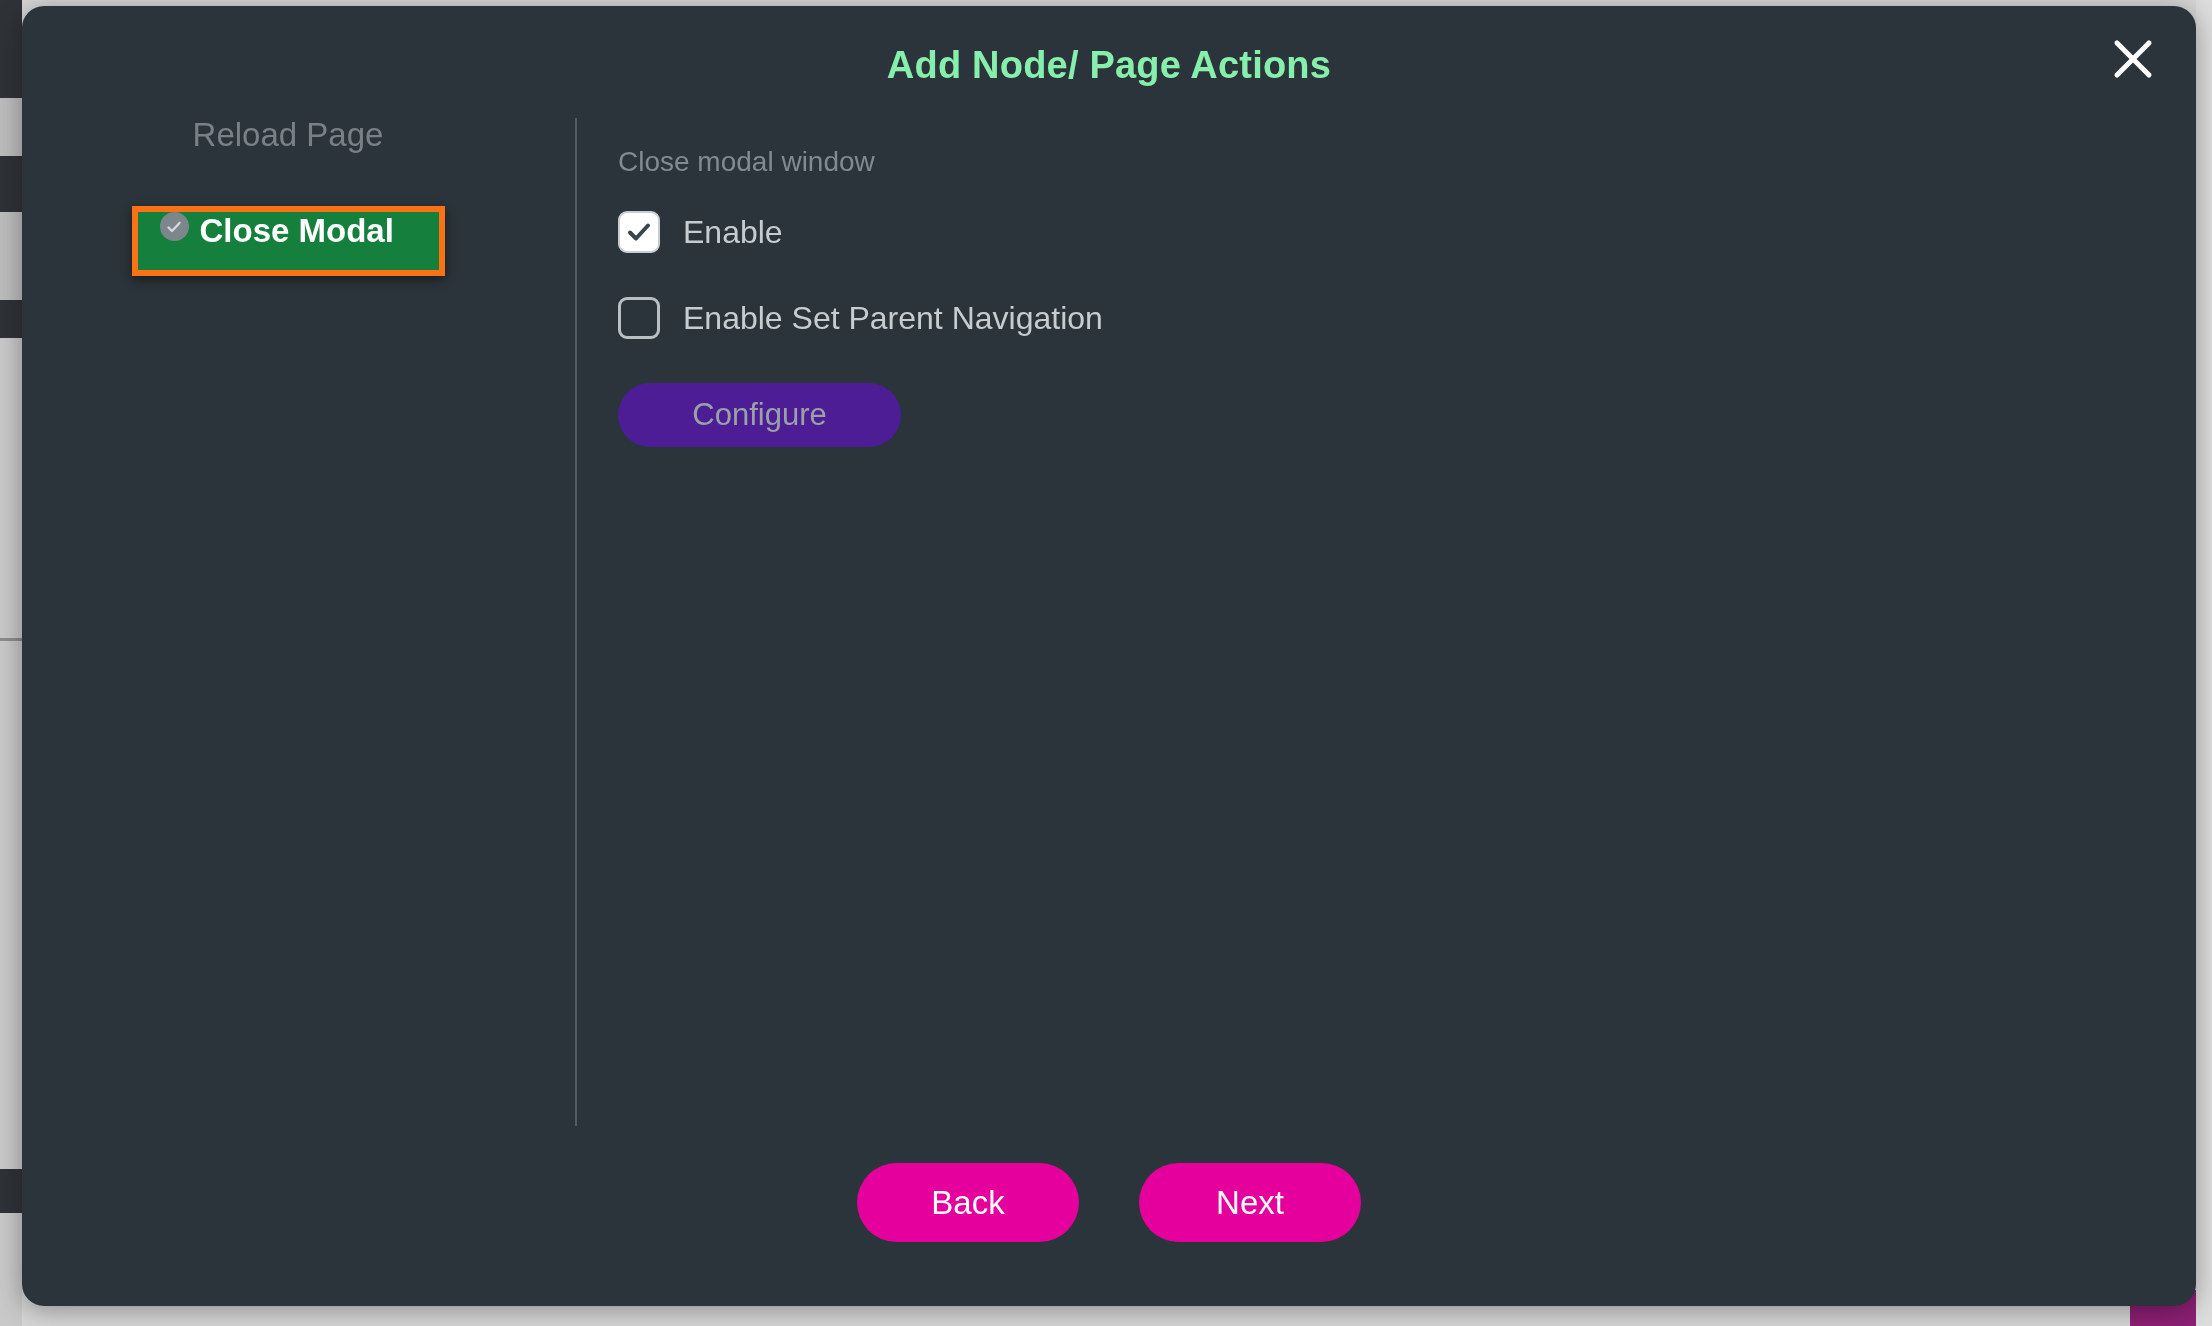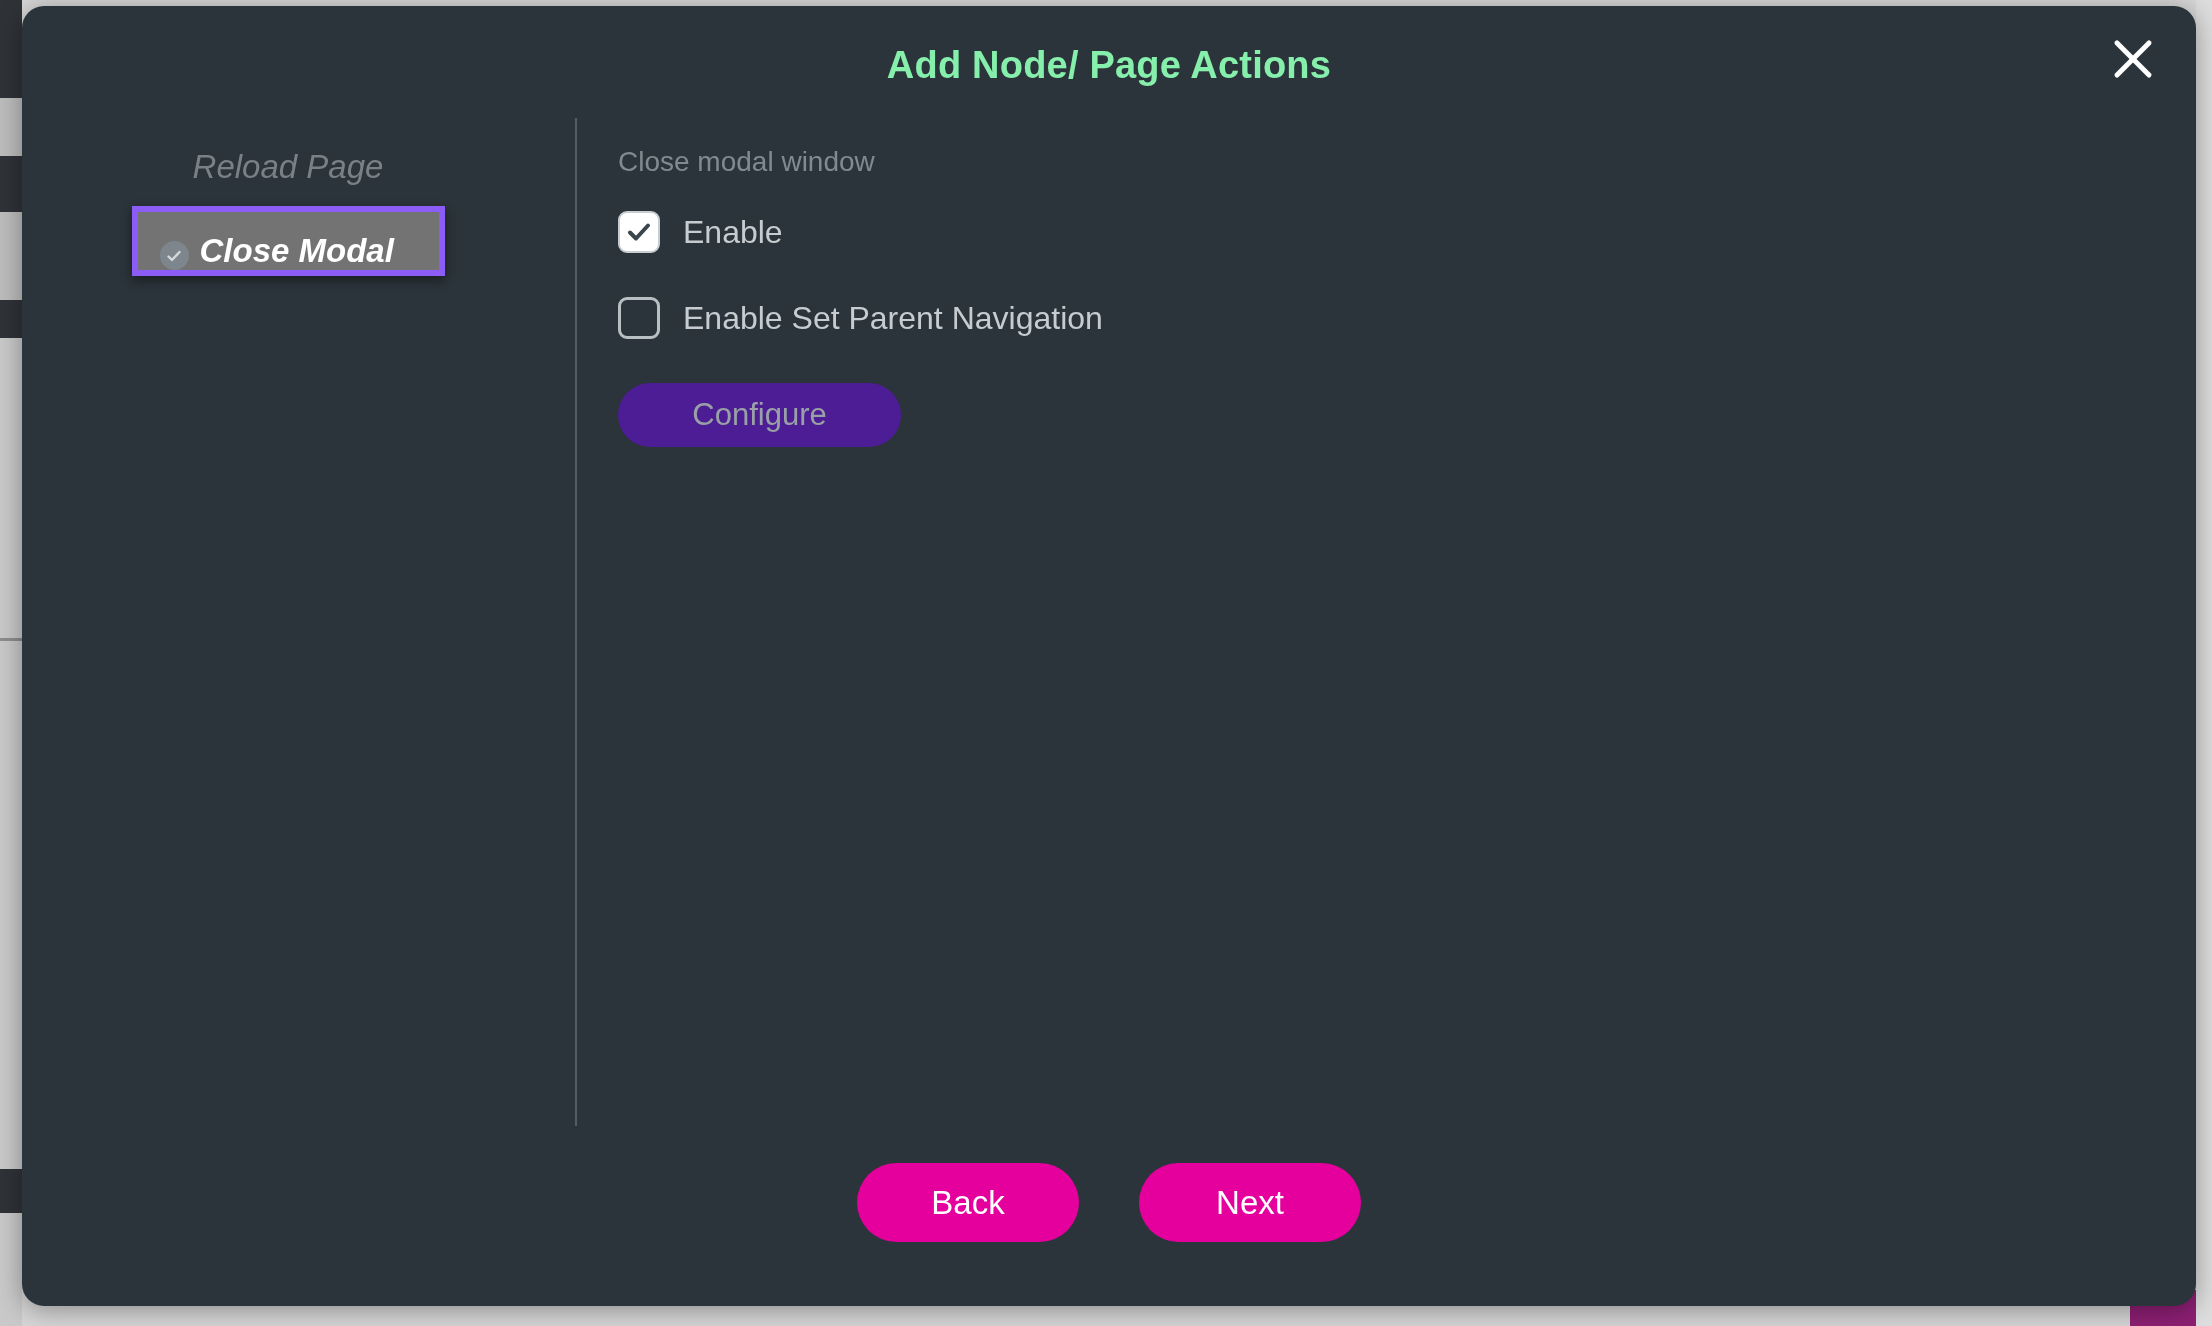--- a/index.html
+++ b/index.html
@@ -85,34 +85,33 @@
   #nav-col {
     position: absolute;
     left: 0;
     top: 110px;
     width: 532px;
   }
   .nav-item {
     position: relative;
     height: 70px;
     display: flex;
-    align-items: flex-end;
+    align-items: flex-start;
     justify-content: center;
     cursor: pointer;
     box-sizing: border-box;
-    font-style: italic;
   }
   .nav-item .nav-label {
     font-size: 33px;
     color: #7b8086;
     white-space: nowrap;
   }
   .nav-item.selected {
-    border: 6px solid #8b5cf6;
-    background: #737373;
+    border: 6px solid #f97316;
+    background: #15803d;
     width: 313px;
     margin: 0 auto;
     justify-content: flex-start;
     padding-left: 22px;
     height: 70px;
     box-shadow: 0 4px 10px rgba(0,0,0,.45);
   }
   .nav-item.selected .nav-label {
     color: #ffffff;
     font-weight: bold;

